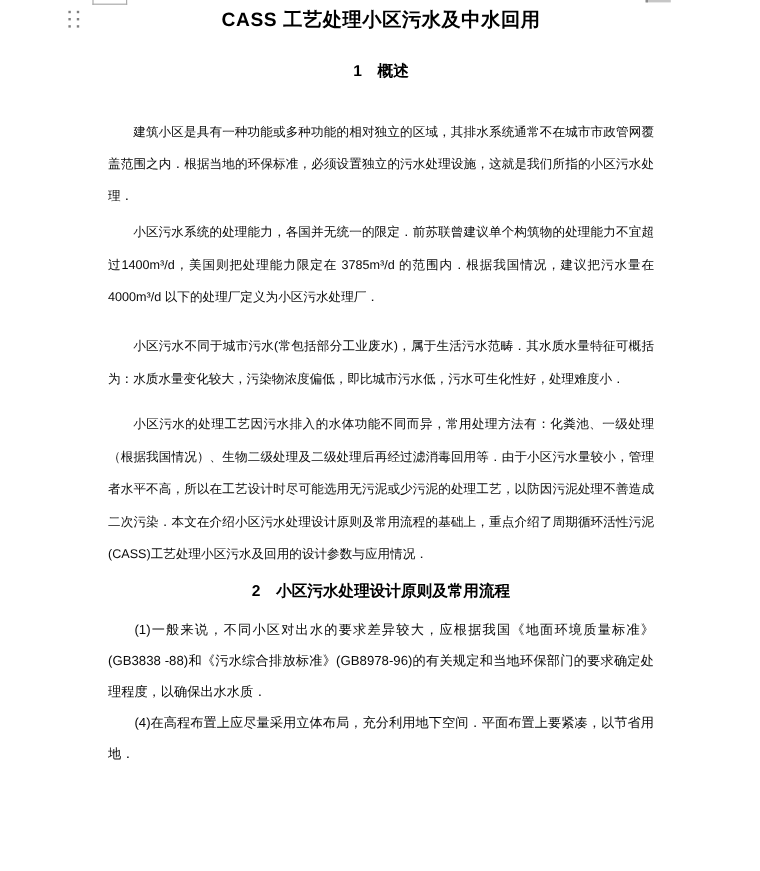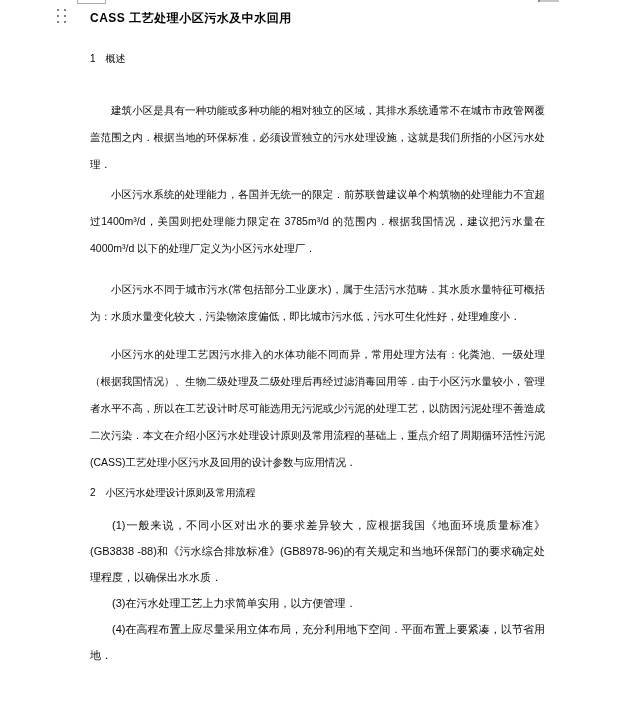--- a/index.html
+++ b/index.html
@@ -49,32 +49,34 @@
     display: block;
   }
 
   
   .page {
     position: relative;
     padding: 7px 88px 0 90px;
   }
   .title {
     margin: 0;
-    font-size: 12px;
+    font-size: 16px;
     line-height: 22px;
     font-weight: bold;
+    text-align: center;
     color: #000000;
     letter-spacing: 0.5px;
   }
   .h1 {
     margin: 22px 0 0 0;
-    font-size: 10px;
+    font-size: 13px;
     line-height: 16px;
-    font-weight: normal;
+    font-weight: bold;
     color: #000000;
+    text-align: center;
   }
   .h1.second {
     margin-top: 9px;
   }
   .para {
     margin: 0;
     font-size: 10.5px;
     line-height: 27px;
     text-indent: 2em;
     text-align: justify;
@@ -124,16 +126,15 @@
 
   <p class="para p1">建筑小区是具有一种功能或多种功能的相对独立的区域，其排水系统通常不在城市市政管网覆盖范围之内．根据当地的环保标准，必须设置独立的污水处理设施，这就是我们所指的小区污水处理．</p>
   <p class="para p2">小区污水系统的处理能力，各国并无统一的限定．前苏联曾建议单个构筑物的处理能力不宜超过1400m³/d，美国则把处理能力限定在 3785m³/d 的范围内．根据我国情况，建议把污水量在 4000m³/d 以下的处理厂定义为小区污水处理厂．</p>
   <p class="para p3">小区污水不同于城市污水(常包括部分工业废水)，属于生活污水范畴．其水质水量特征可概括为：水质水量变化较大，污染物浓度偏低，即比城市污水低，污水可生化性好，处理难度小．</p>
   <p class="para p4">小区污水的处理工艺因污水排入的水体功能不同而异，常用处理方法有：化粪池、一级处理（根据我国情况）、生物二级处理及二级处理后再经过滤消毒回用等．由于小区污水量较小，管理者水平不高，所以在工艺设计时尽可能选用无污泥或少污泥的处理工艺，以防因污泥处理不善造成二次污染．本文在介绍小区污水处理设计原则及常用流程的基础上，重点介绍了周期循环活性污泥(CASS)工艺处理小区污水及回用的设计参数与应用情况．</p>
 
   <h2 class="h1 second">2　小区污水处理设计原则及常用流程</h2>
 
 
   <p class="item first">(1)一般来说，不同小区对出水的要求差异较大，应根据我国《地面环境质量标准》(GB3838 -88)和《污水综合排放标准》(GB8978-96)的有关规定和当地环保部门的要求确定处理程度，以确保出水水质．</p>
-  <p class="item">(3)在污水处理工艺上力求简单实用，以方便管理．</p>
   <p class="item">(4)在高程布置上应尽量采用立体布局，充分利用地下空间．平面布置上要紧凑，以节省用地．</p>
 
 </main>
 
 </body></html>

